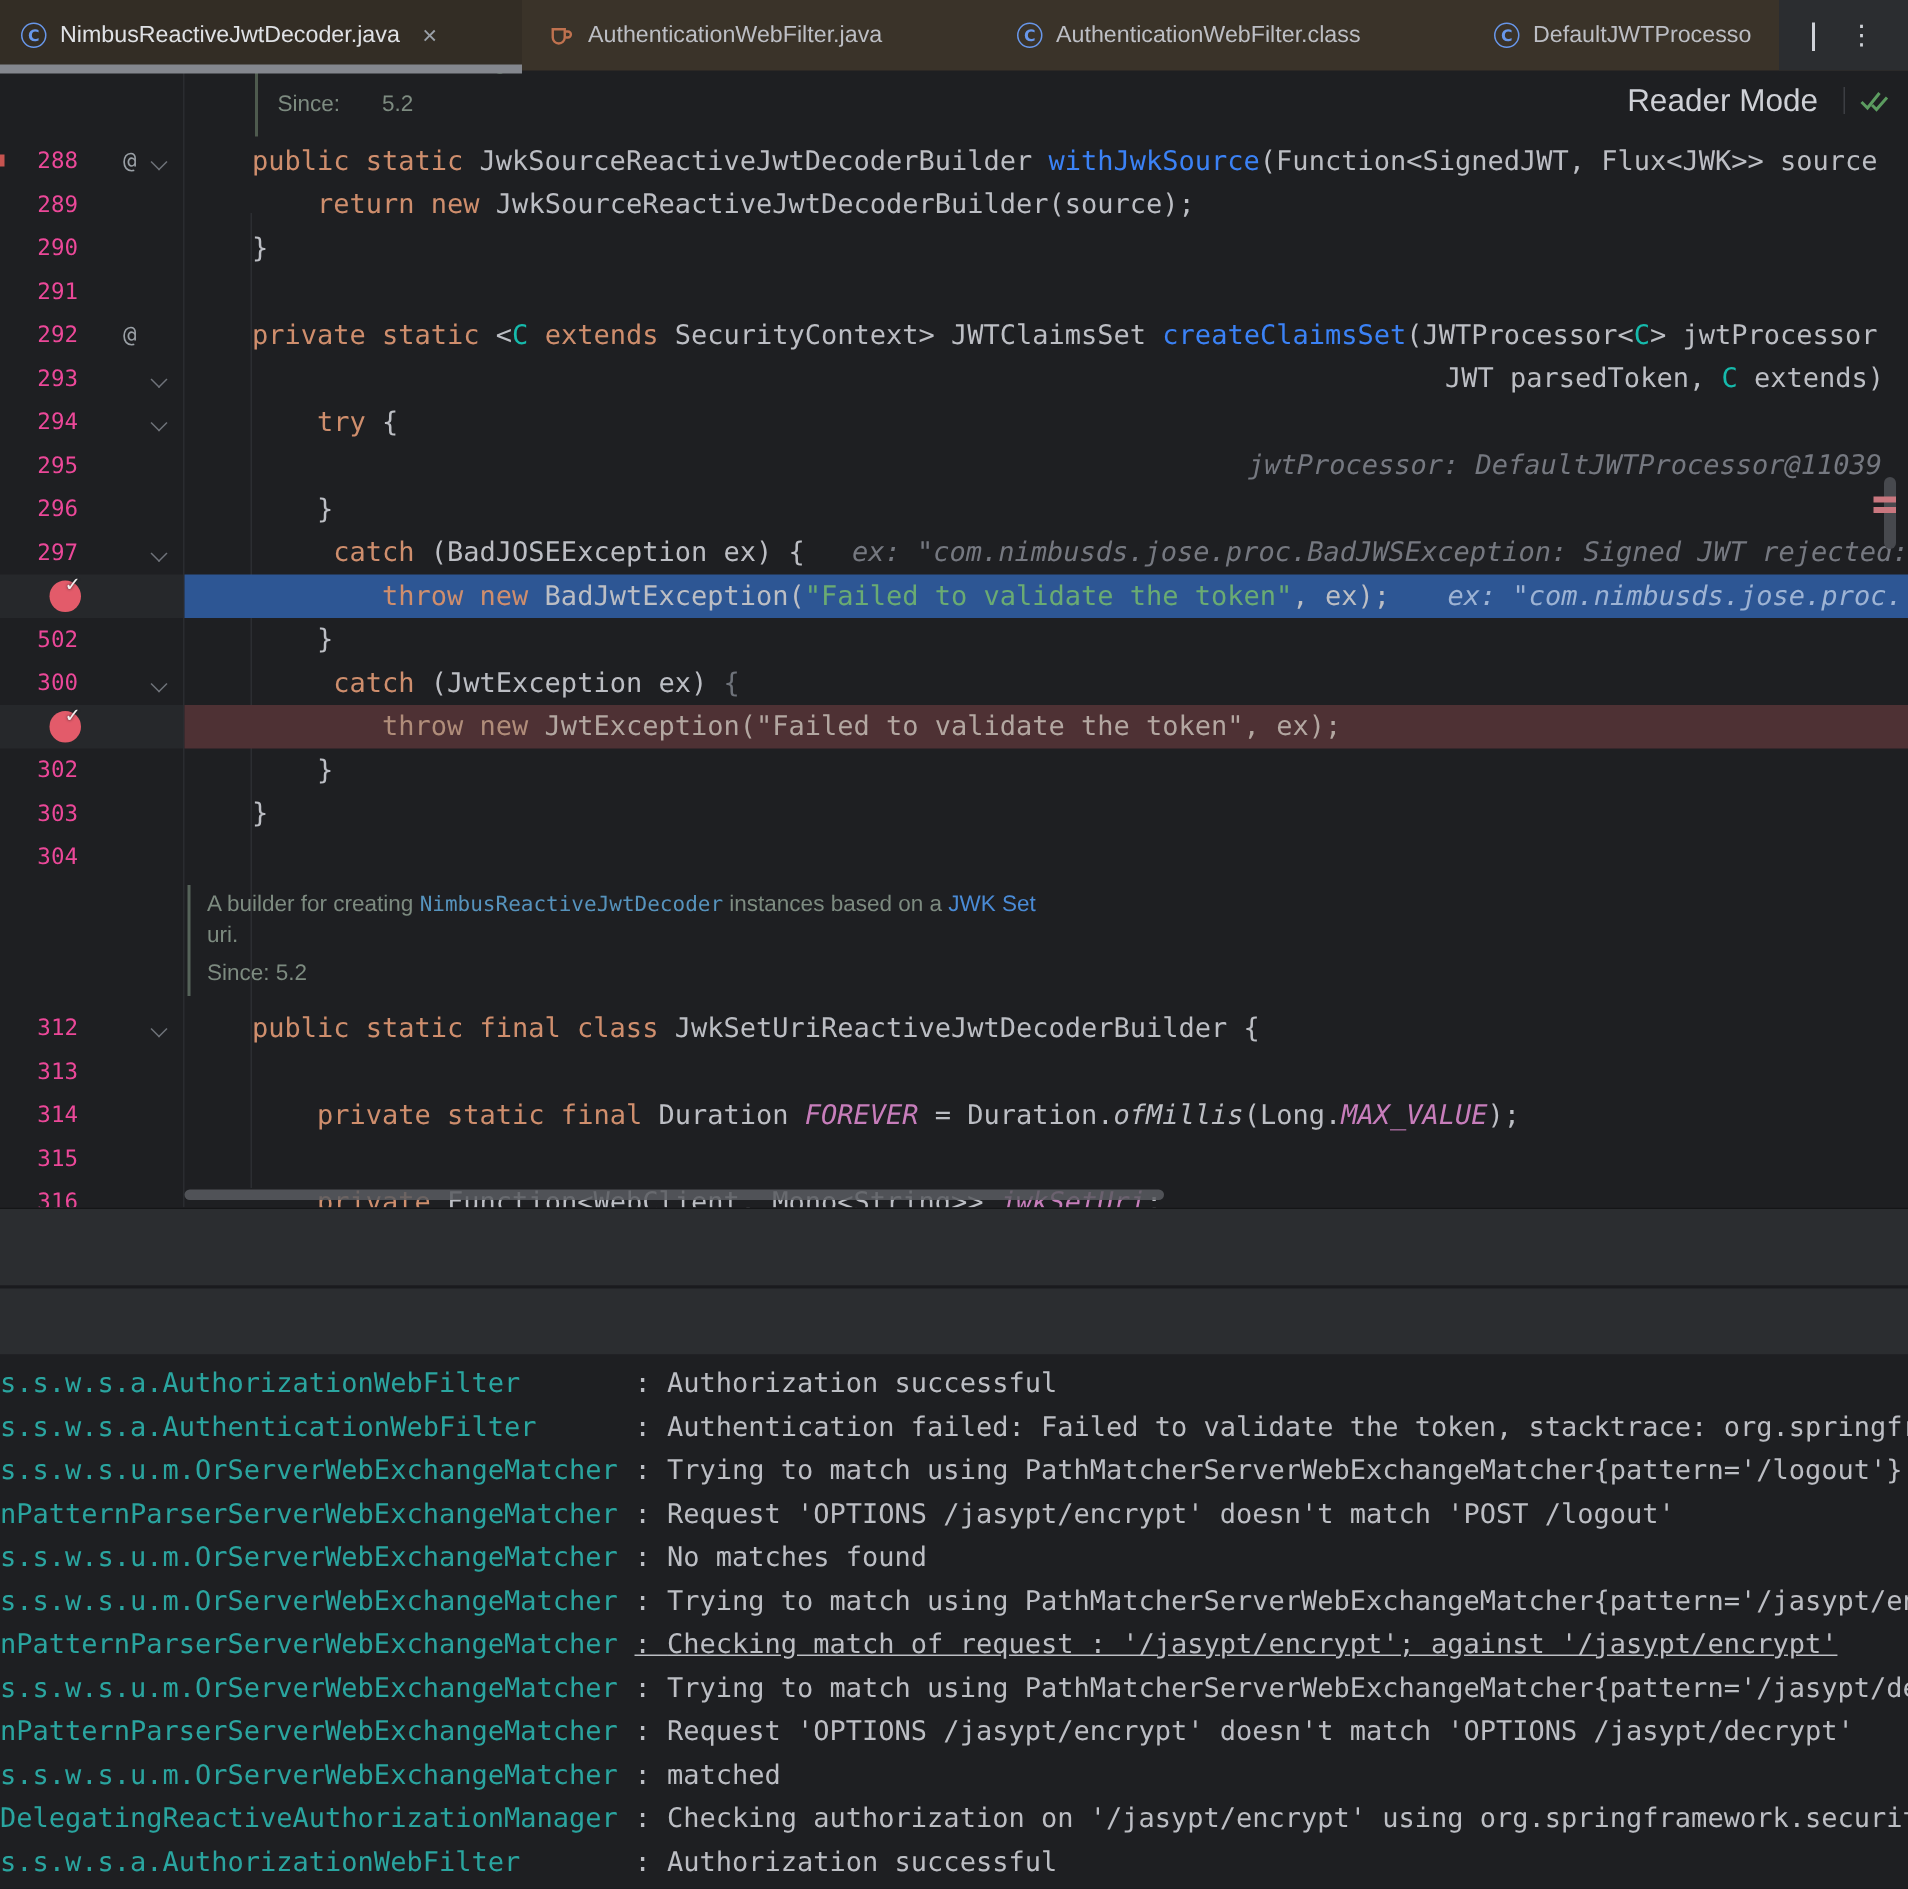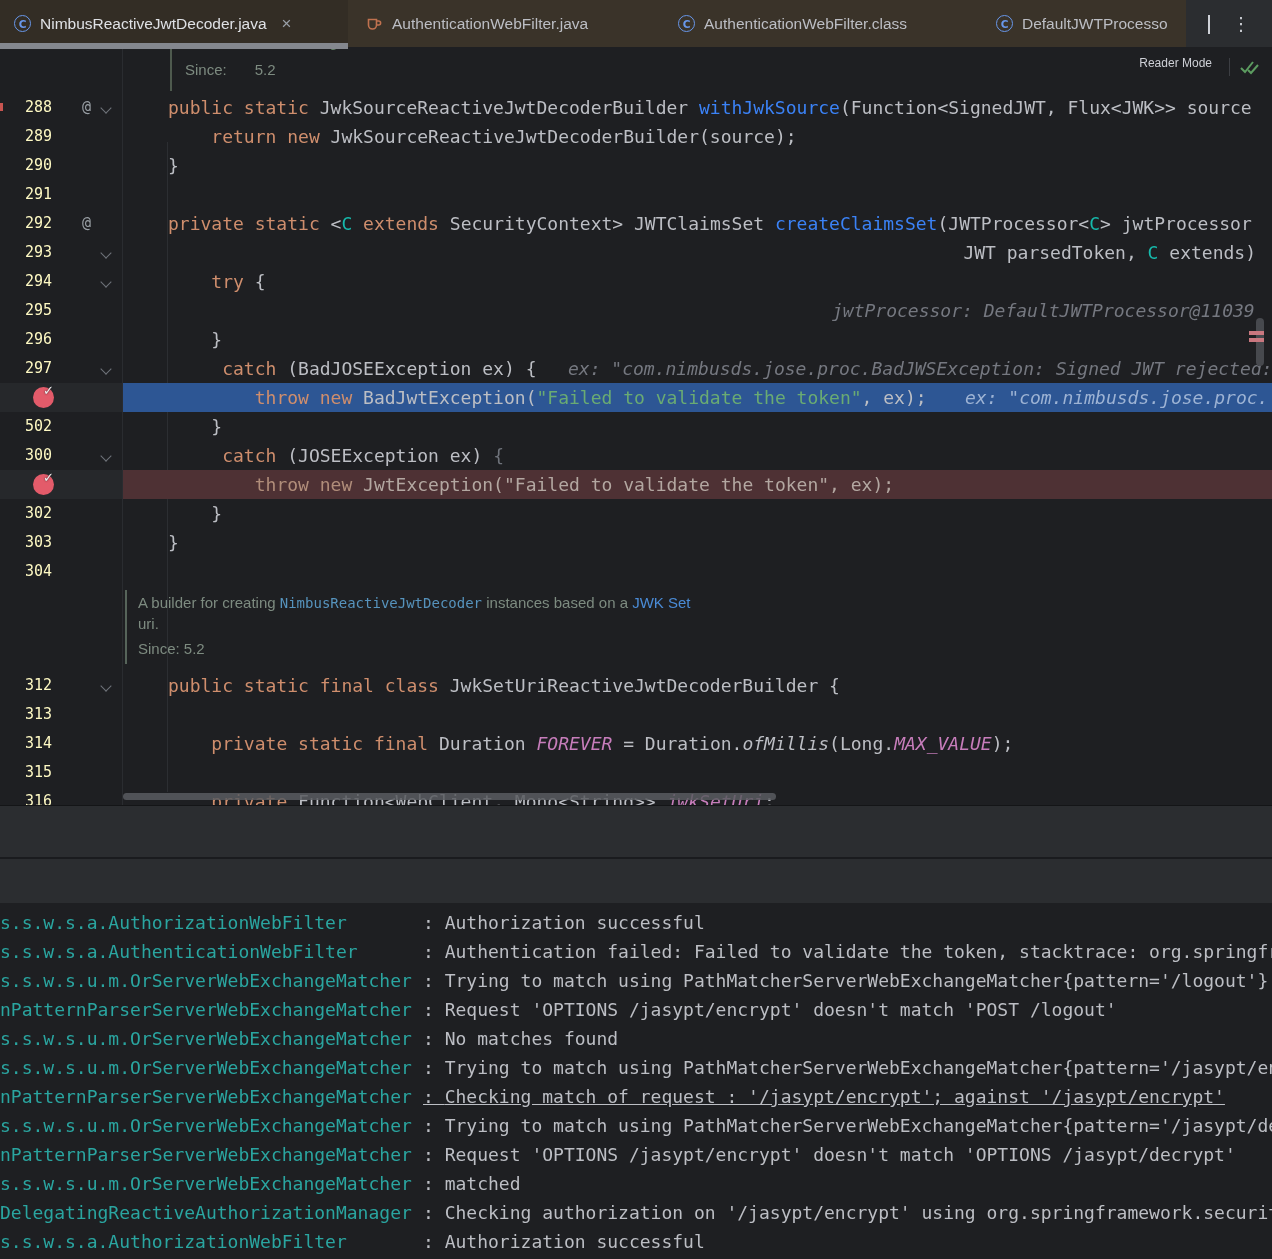--- a/index.html
+++ b/index.html
@@ -20,31 +20,31 @@
   .chev-glyph { width:10px; height:10px; border-right:2px solid #cfd2d8; border-bottom:2px solid #cfd2d8; transform:rotate(45deg) translate(-2px,-2px); }
   .kebab { color:#cfd2d8; font-size:18px; font-family:"DejaVu Sans",sans-serif; }
   
   #editor { position:absolute; left:0; top:47px; width:1272px; height:758px; background:#1e1f22; overflow:hidden; }
   #doc-top-clip { position:absolute; left:250px; top:33px; z-index:5; color:#5f7a62; font-size:15px; }
   #gutter-sep { position:absolute; left:122px; top:0; width:1px; height:758px; background:#2a2c30; }
   #indent-guide { position:absolute; left:167px; top:95px; width:1px; height:650px; background:#2c2e32; }
   #doc-top-border { position:absolute; left:170px; top:0; width:2px; height:44px; background:#4e5a4e; }
   #doc-top-since { position:absolute; left:185px; top:14px; color:#7d8b80; font-size:15px; }
   #doc-top-since b { font-weight:normal; margin-left:28px; }
-  #reader-mode { position:absolute; top:9px; right:60px; color:#ced0d6; font-size:12px; }
+  #reader-mode { position:absolute; top:9px; right:60px; color:#ced0d6; font-size:21px; }
   #reader-sep { position:absolute; top:11px; right:42px; width:1px; height:18px; background:#3c3e43; }
   #inspect-check { position:absolute; top:10px; right:12px; width:22px; height:20px; }
   
   .row { position:absolute; left:0; width:1272px; height:29px; }
   .hl { position:absolute; left:123px; right:0; top:0; height:29px; }
   .hl.exec { background:#2d5694; }
   .hl.bp { background:#4e3134; }
   .gut { position:absolute; left:0; top:0; width:122px; height:29px; }
   .gut.bpgut { background:#26282b; }
-  .num { position:absolute; left:0; top:0; width:52px; text-align:right; color:#fef9c3; font:15px "DejaVu Sans Mono", monospace; line-height:29px; }
+  .num { position:absolute; left:0; top:0; width:52px; text-align:right; color:#ec4899; font:15px "DejaVu Sans Mono", monospace; line-height:29px; }
   .at { position:absolute; left:82px; top:0; color:#9aa0a6; font:15px "DejaVu Sans Mono", monospace; line-height:29px; }
   .chev { position:absolute; left:102px; top:11px; width:8px; height:8px; border-right:1.6px solid #6f737a; border-bottom:1.6px solid #6f737a; transform:rotate(45deg); }
   .bpdot { position:absolute; left:33px; top:4px; width:21px; height:21px; border-radius:50%; background:#e35b6a; }
   .bpcheck { position:absolute; left:10px; top:-4px; color:#f2f2f2; font-size:13px; font-weight:bold; text-shadow:0 0 2px #1e1f22; font-family:"DejaVu Sans",sans-serif; }
   pre.code { position:absolute; left:123px; top:0; margin:0; padding-left:45px; font:18px "DejaVu Sans Mono", monospace; line-height:29px; white-space:pre; color:#bcbec4; }
   pre.code.rightal { left:auto; right:16px; padding-left:0; }
   .hint { position:absolute; top:0; font:italic 18px "DejaVu Sans Mono", monospace; line-height:29px; color:#757880; white-space:pre; }
   .hint.onblue { color:#9db3d4; }
   .c-kw{color:#cf8e6d;} .c-def{color:#bcbec4;} .c-mth{color:#3b82f6;} .c-str{color:#6aab73;}
   .c-tp{color:#16baac;} .c-pur{color:#c77dbb; font-style:italic;} .c-itl{color:#bcbec4; font-style:italic;}
@@ -203,21 +203,21 @@
           <div class="gut">
             <span class="num">502</span>
           </div>
           <pre class="code"><span class="c-def">    }</span></pre>
         </div>
         <div class="row" style="top: 394px;">
           <div class="gut">
             <span class="num">300</span>
             <span class="chev"></span>
           </div>
-          <pre class="code"><span class="c-def">     </span><span class="c-kw">catch </span><span class="c-def">(JOSEException ex) </span><span class="c-dim">{</span></pre>
+          <pre class="code"><span class="c-def">     </span><span class="c-kw">catch </span><span class="c-def">(JwtException ex) </span><span class="c-dim">{</span></pre>
         </div>
         <div class="row" style="top: 423px;">
           <div class="hl bp"></div>
           <div class="gut bpgut">
             <div class="bpdot">
               <span class="bpcheck">✓</span>
             </div>
           </div>
           <pre class="code"><span class="c-def">        </span><span class="c-mkw">throw new </span><span class="c-mdef">JwtException(</span><span class="c-mdef">"Failed to validate the token"</span><span class="c-mdef">, ex);</span></pre>
         </div>

